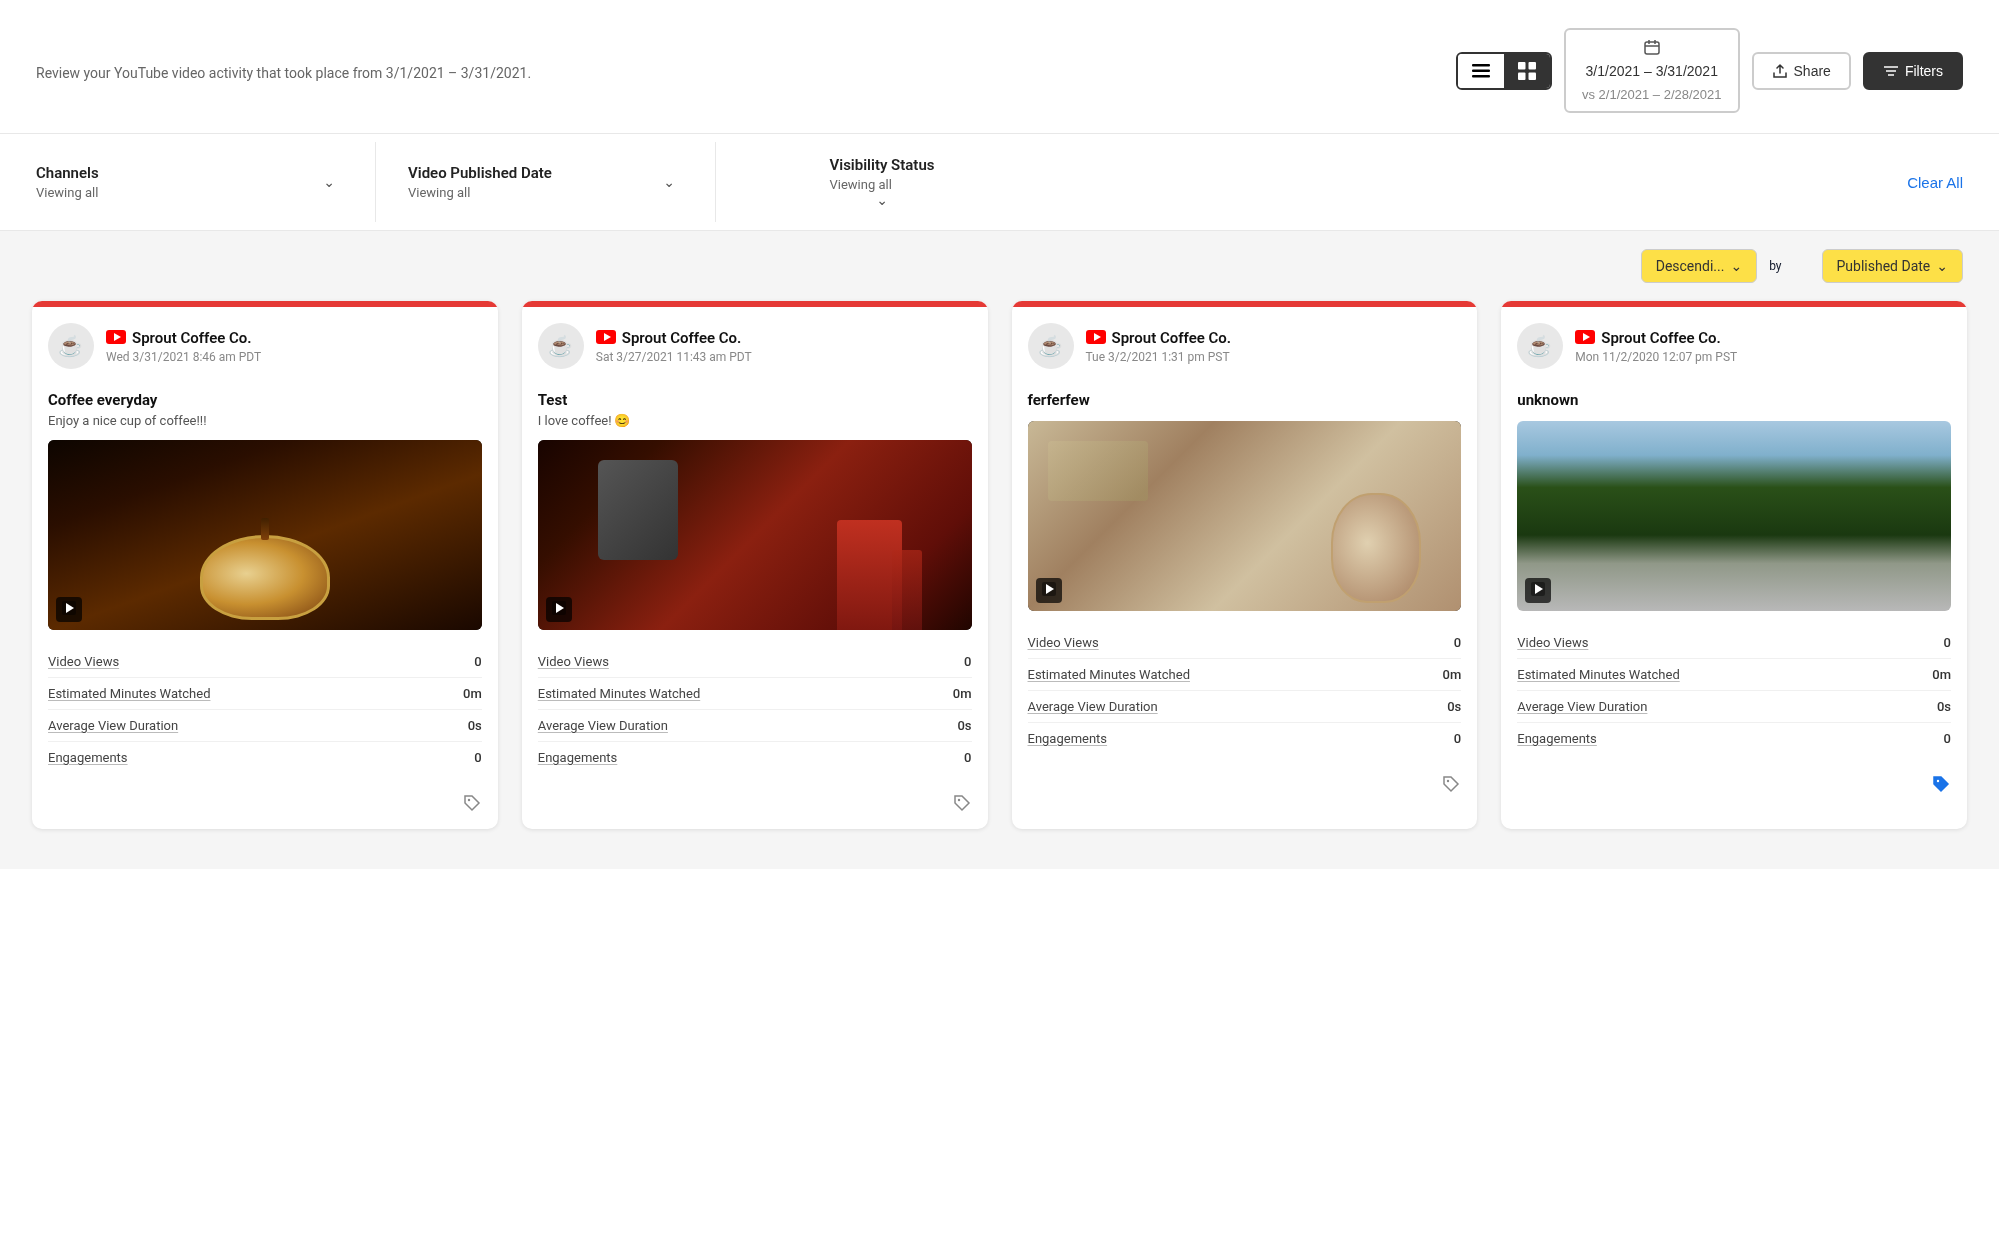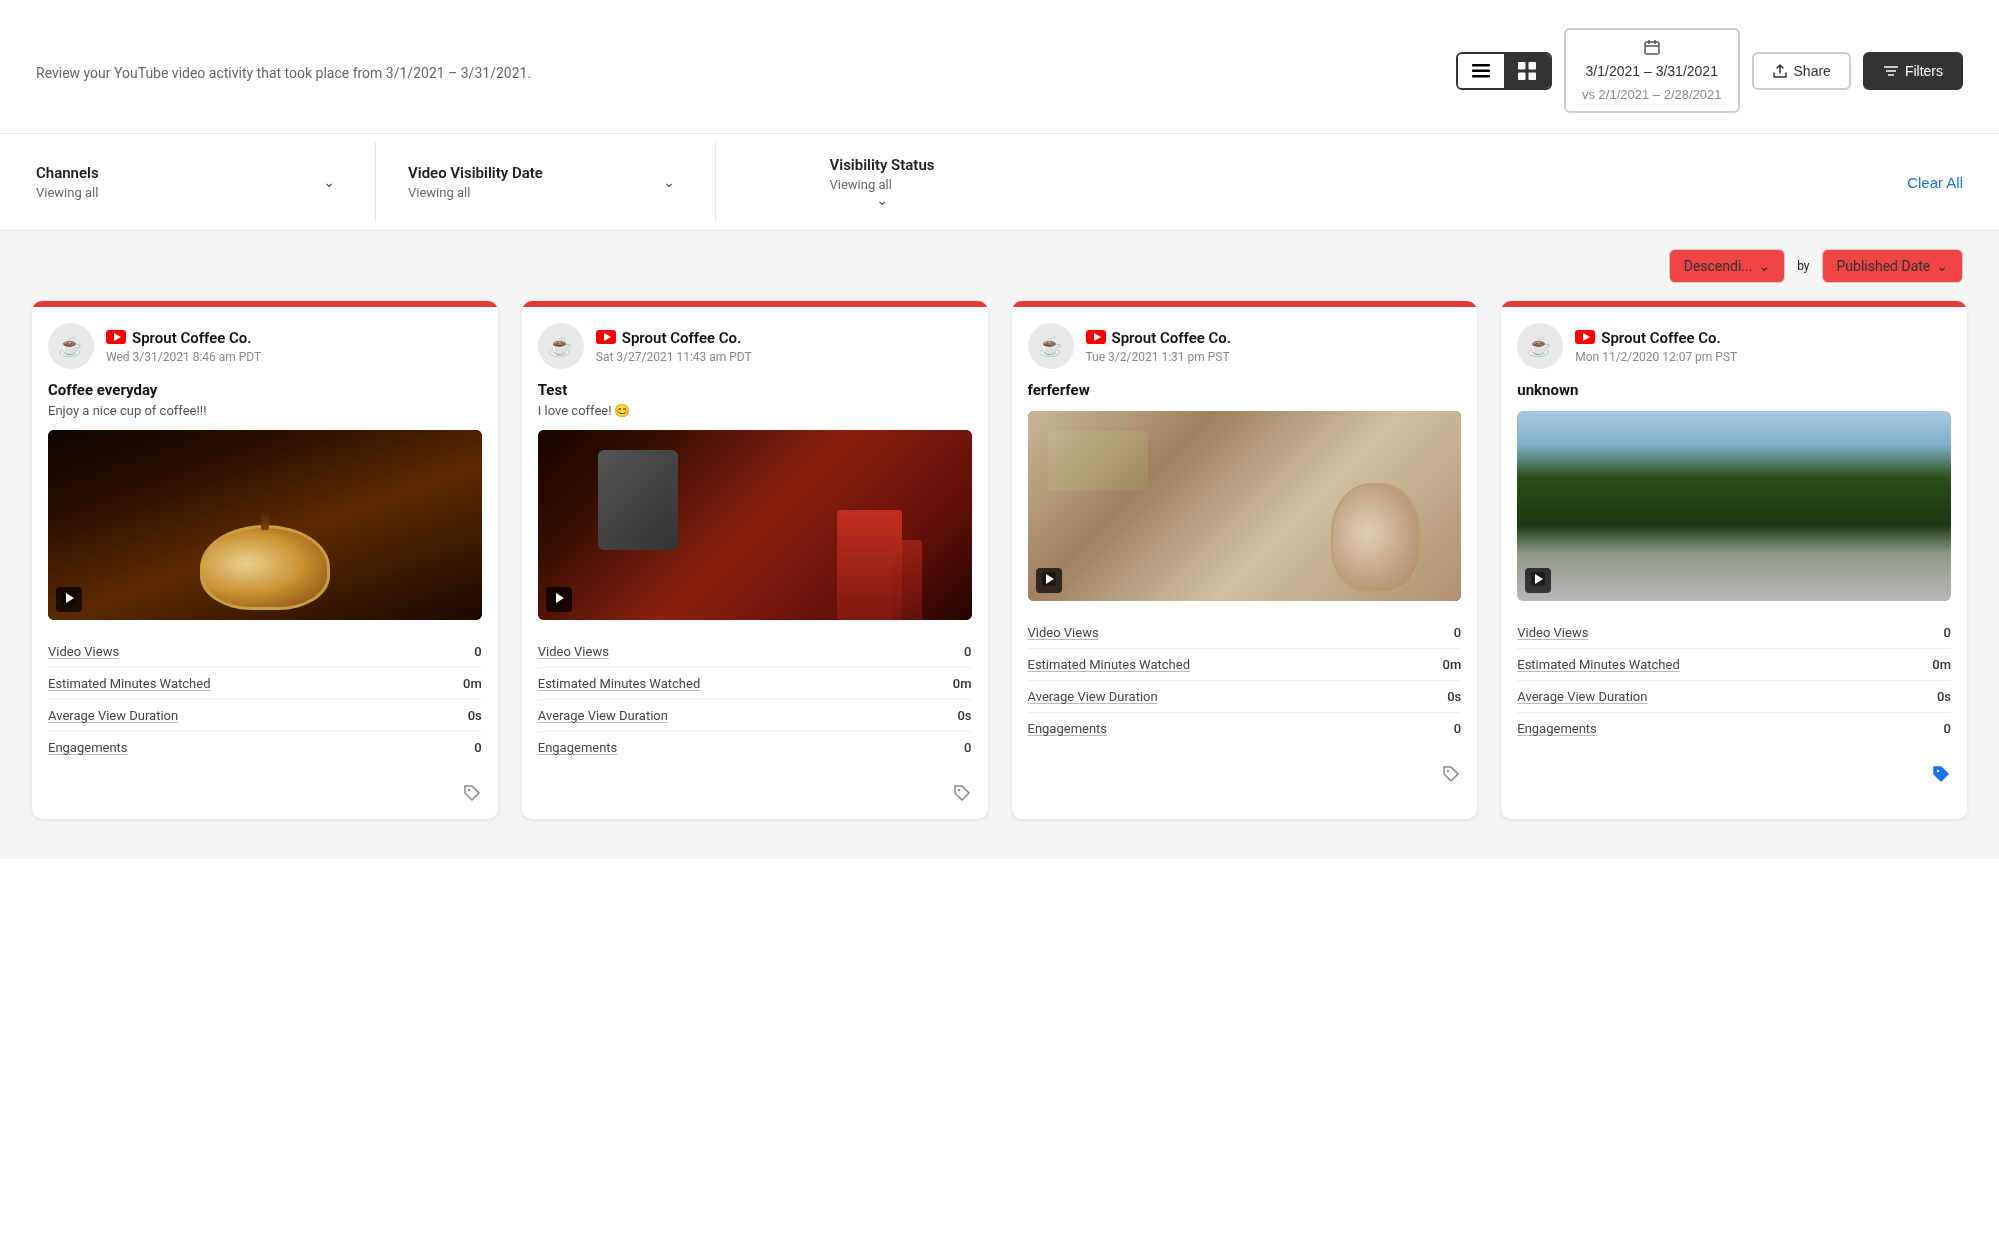--- a/index.html
+++ b/index.html
@@ -171,24 +171,25 @@
       background: #f5f5f5;
     }
 
     .sort-select {
       display: flex;
       align-items: flex-end;
       gap: 6px;
       padding: 8px 14px;
       border: 1px solid #ccc;
       border-radius: 6px;
-      background: #ef4444;
+      background: #fde047;
       cursor: pointer;
       font-size: 14px;
       color: #333;
+      margin-left: 28px;
     }
 
     .sort-by-label {
       font-size: 12px;
       color: #0f172a;
     }
 
     
     .cards-grid {
       display: grid;
@@ -252,20 +253,21 @@
 
     .card-content {
       padding: 0 16px 12px 16px;
     }
 
     .video-title {
       font-size: 15px;
       font-weight: 700;
       color: #111;
       margin-bottom: 4px;
+      margin-top: 10px;
     }
     .video-description {
       font-size: 13px;
       color: #555;
       margin-bottom: 12px;
     }
 
     .video-thumbnail {
       width: 100%;
       height: 190px;
@@ -393,21 +395,21 @@
     <div class="filter-item">
       <div>
         <div class="filter-label">Channels</div>
         <div class="filter-value">Viewing all</div>
       </div>
       <span class="chevron-icon">⌄</span>
     </div>
 
     <div class="filter-item">
       <div>
-        <div class="filter-label">Video Visibility Date</div>
+        <div class="filter-label">Video Published Date</div>
         <div class="filter-value">Viewing all</div>
       </div>
       <span class="chevron-icon">⌄</span>
     </div>
 
     <div class="filter-item" style="border-right: none; flex-direction: column;">
       <div>
         <div class="filter-label">Visibility Status</div>
         <div class="filter-value">Viewing all</div>
       </div>

